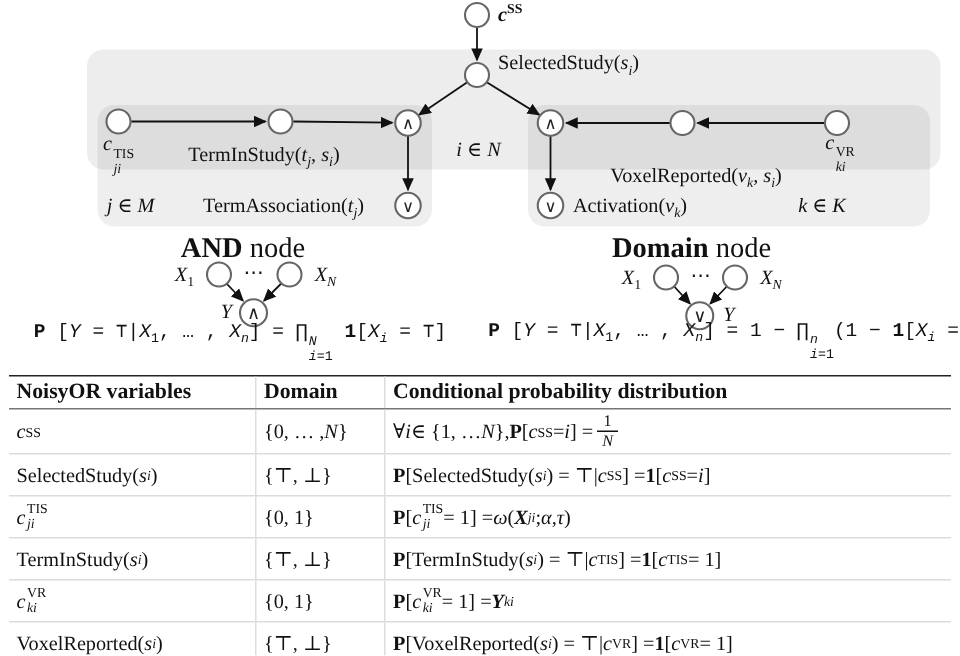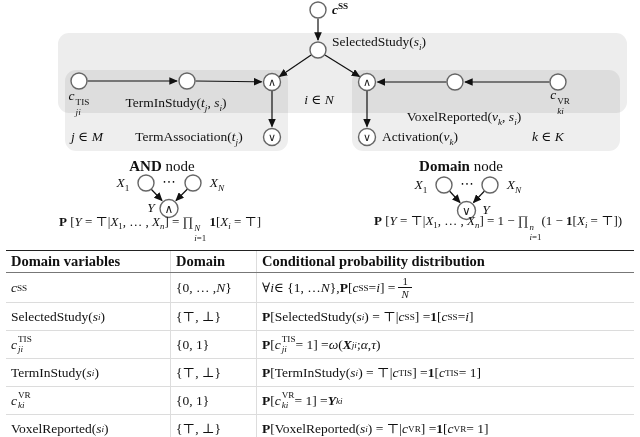--- a/index.html
+++ b/index.html
@@ -5,22 +5,22 @@
   html,body{margin:0;padding:0;background:#fff;}
   .fig{position:relative;width:640px;height:437px;background:#fff;overflow:hidden;
        font-family:"Liberation Serif","DejaVu Serif",serif;color:#111;}
   .plate{position:absolute;border-radius:11px;}
   .plate.outer{background:#ededed;}
   .plate.inner{background:rgba(0,0,0,0.068);}
   svg.net{position:absolute;left:0;top:0;}
   .lbl{position:absolute;white-space:nowrap;font-size:13.5px;line-height:16px;}
   .ctr{transform:translate(-50%,-50%);}
   .lft{transform:translateY(-50%);}
-  .fm{font-size:13px;}
-  .ttl{font-size:15px;}
+  .fm{font-size:13px;font-family:Liberation Mono, monospace;}
+  .ttl{font-size:19px;}
   b{font-weight:bold;}
   sup,sub{font-size:68%;line-height:0;}
   .ss{display:inline-flex;flex-direction:column;align-items:flex-start;
       vertical-align:-0.55em;line-height:1;font-size:68%;margin-left:1px;}
   .ss span{display:block;}
   .ss span:first-child{margin-bottom:1px;}
   .frac{display:inline-block;vertical-align:middle;text-align:center;
         line-height:1.15;font-size:80%;margin-left:3px;}
   .frac span{display:block;padding:0 3px;}
   .frac span + span{border-top:1px solid #111;}
@@ -126,21 +126,21 @@
   <div class="lbl ctr" style="left:467px;top:184px;">⋯</div>
   <div class="lbl ctr" style="left:514px;top:185px;"><i>X</i><sub><i>N</i></sub></div>
   <div class="lbl ctr" style="left:486px;top:210px;"><i>Y</i></div>
   <div class="lbl ctr fm" style="left:470px;top:227px;margin-left:28px;"><b>P</b> [<i>Y</i> = ⊤|<i>X</i><sub>1</sub>, … , <i>X</i><sub><i>n</i></sub>] = 1 − ∏<span class="ss">
         <span><i>n</i></span>
         <span><i>i</i>=1</span>
       </span>(1 − <b>1</b>[<i>X</i><sub><i>i</i></sub> = ⊤])</div>
 
   <div class="tbl">
     <div class="trow thead">
-      <div class="c c1">Domain variables</div>
+      <div class="c c1">NoisyOR variables</div>
       <div class="c c2">Domain</div>
       <div class="c c3">Conditional probability distribution</div>
     </div>
     <div class="trow tall">
       <div class="c c1">
           <i>c</i>
           <sup>SS</sup>
         </div>
       <div class="c c2">{0, … , <i>N</i>}</div>
       <div class="c c3">∀<i>i</i> ∈ {1, … <i>N</i>}, <b>P</b> [<i>c</i><sup>SS</sup> = <i>i</i>] = <span class="frac">

